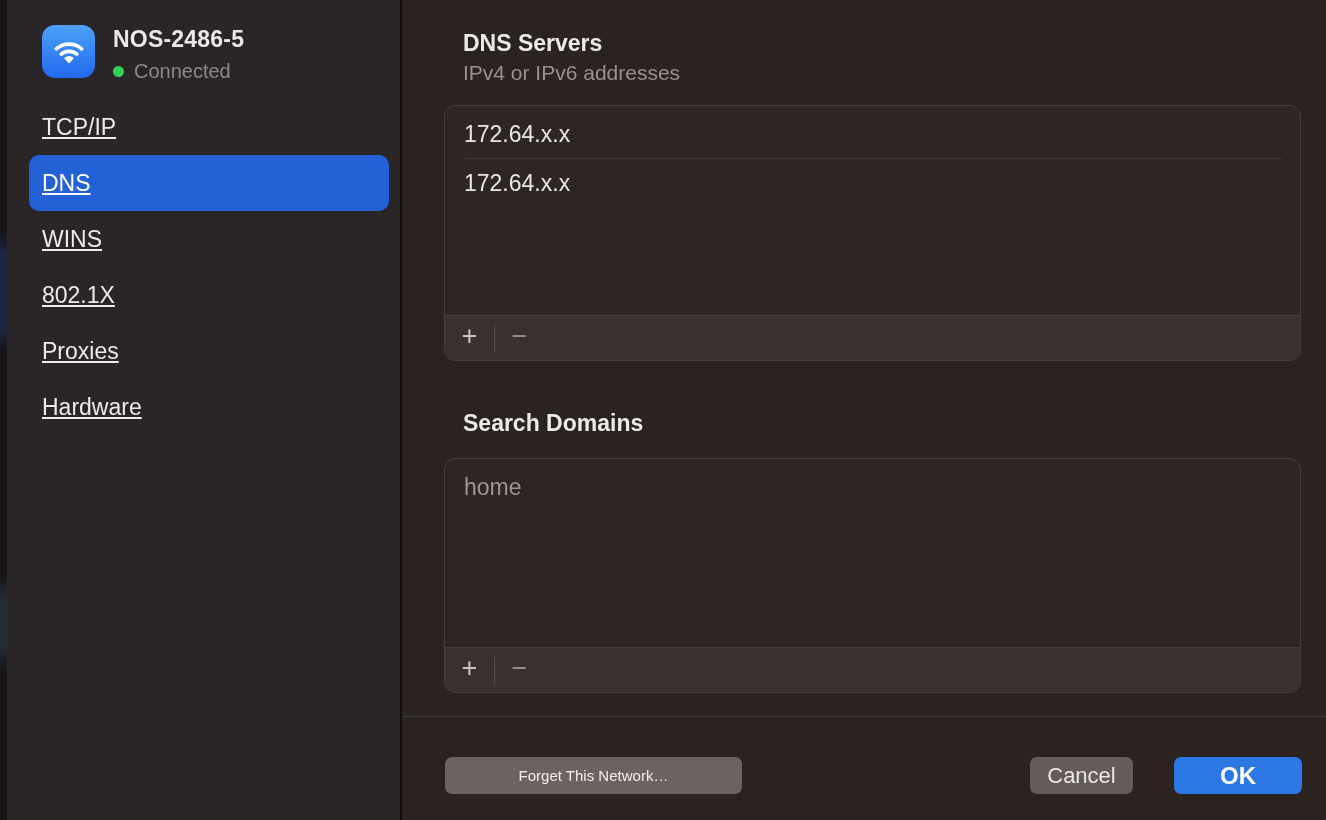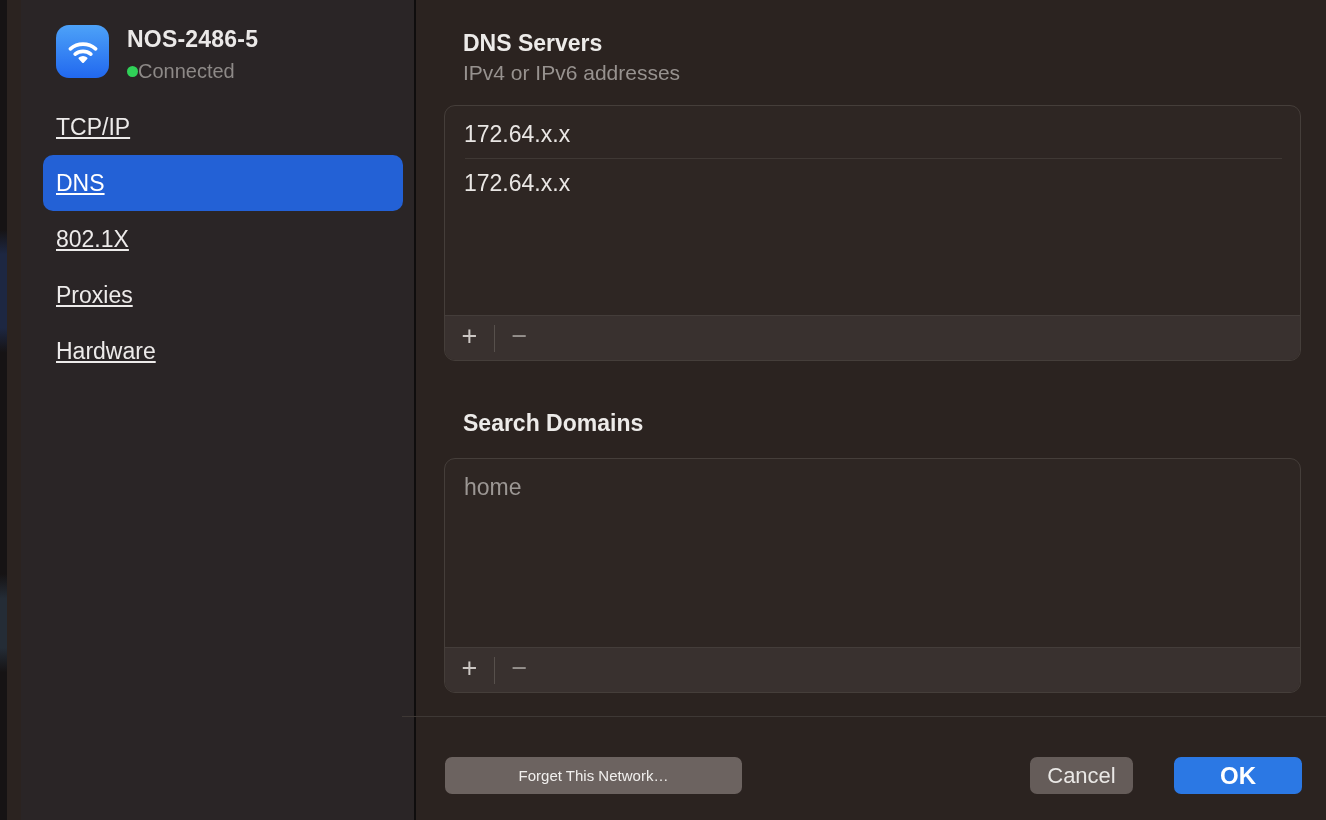--- a/index.html
+++ b/index.html
@@ -21,40 +21,40 @@
     background: linear-gradient(180deg,
       #161314 0%, #161314 28%,
       #1d2742 31%, #1d2742 40%,
       #161314 43%, #161314 70%,
       #242c36 73%, #242c36 79%,
       #161314 82%, #161314 100%);
   }
 
   
   .sidebar {
-    position: absolute; left: 21px; top: 0; width: 395px; height: 100%;
+    position: absolute; left: 7px; top: 0; width: 395px; height: 100%;
     background: #2a2526;
     border-right: 2px solid #0f0d0d;
   }
   .network-header {
     position: absolute; left: 35px; top: 25px;
     display: flex; align-items: flex-start; gap: 18px;
   }
   .wifi-badge {
     width: 53px; height: 53px; border-radius: 13px;
     background: linear-gradient(180deg, #4da2f8, #2168ef);
     display: flex; align-items: center; justify-content: center;
     flex: 0 0 auto;
   }
   .network-name {
     font-size: 23px; font-weight: 600; color: #ebe9e8; letter-spacing: .2px;
     padding-top: 1px;
   }
   .network-status {
-    margin-top: 7px; display: flex; align-items: center; 
+    margin-top: 7px; display: flex; align-items: center; gap: 10px;
     font-size: 20px; color: #8d8987;
   }
   .status-dot { width: 11px; height: 11px; border-radius: 50%; background: #30d158; }
 
   .nav { position: absolute; left: 22px; top: 99px; width: 360px; }
   .nav-item {
     height: 56px; border-radius: 10px;
     display: flex; align-items: center; padding-left: 13px;
     font-size: 23px; color: #edebea; cursor: default; text-decoration: underline;
   }
@@ -135,20 +135,21 @@
         <div class="network-status">
           <span class="status-dot"></span>
           <span>Connected</span>
         </div>
       </div>
     </div>
 
     <nav class="nav">
       <div class="nav-item">TCP/IP</div>
       <div class="nav-item selected">DNS</div>
+      <div class="nav-item">WINS</div>
       <div class="nav-item">802.1X</div>
       <div class="nav-item">Proxies</div>
       <div class="nav-item">Hardware</div>
     </nav>
   </aside>
 
   <main class="content">
 
     <h2 class="section-title dns-title">DNS Servers</h2>
     <div class="section-subtitle">IPv4 or IPv6 addresses</div>

